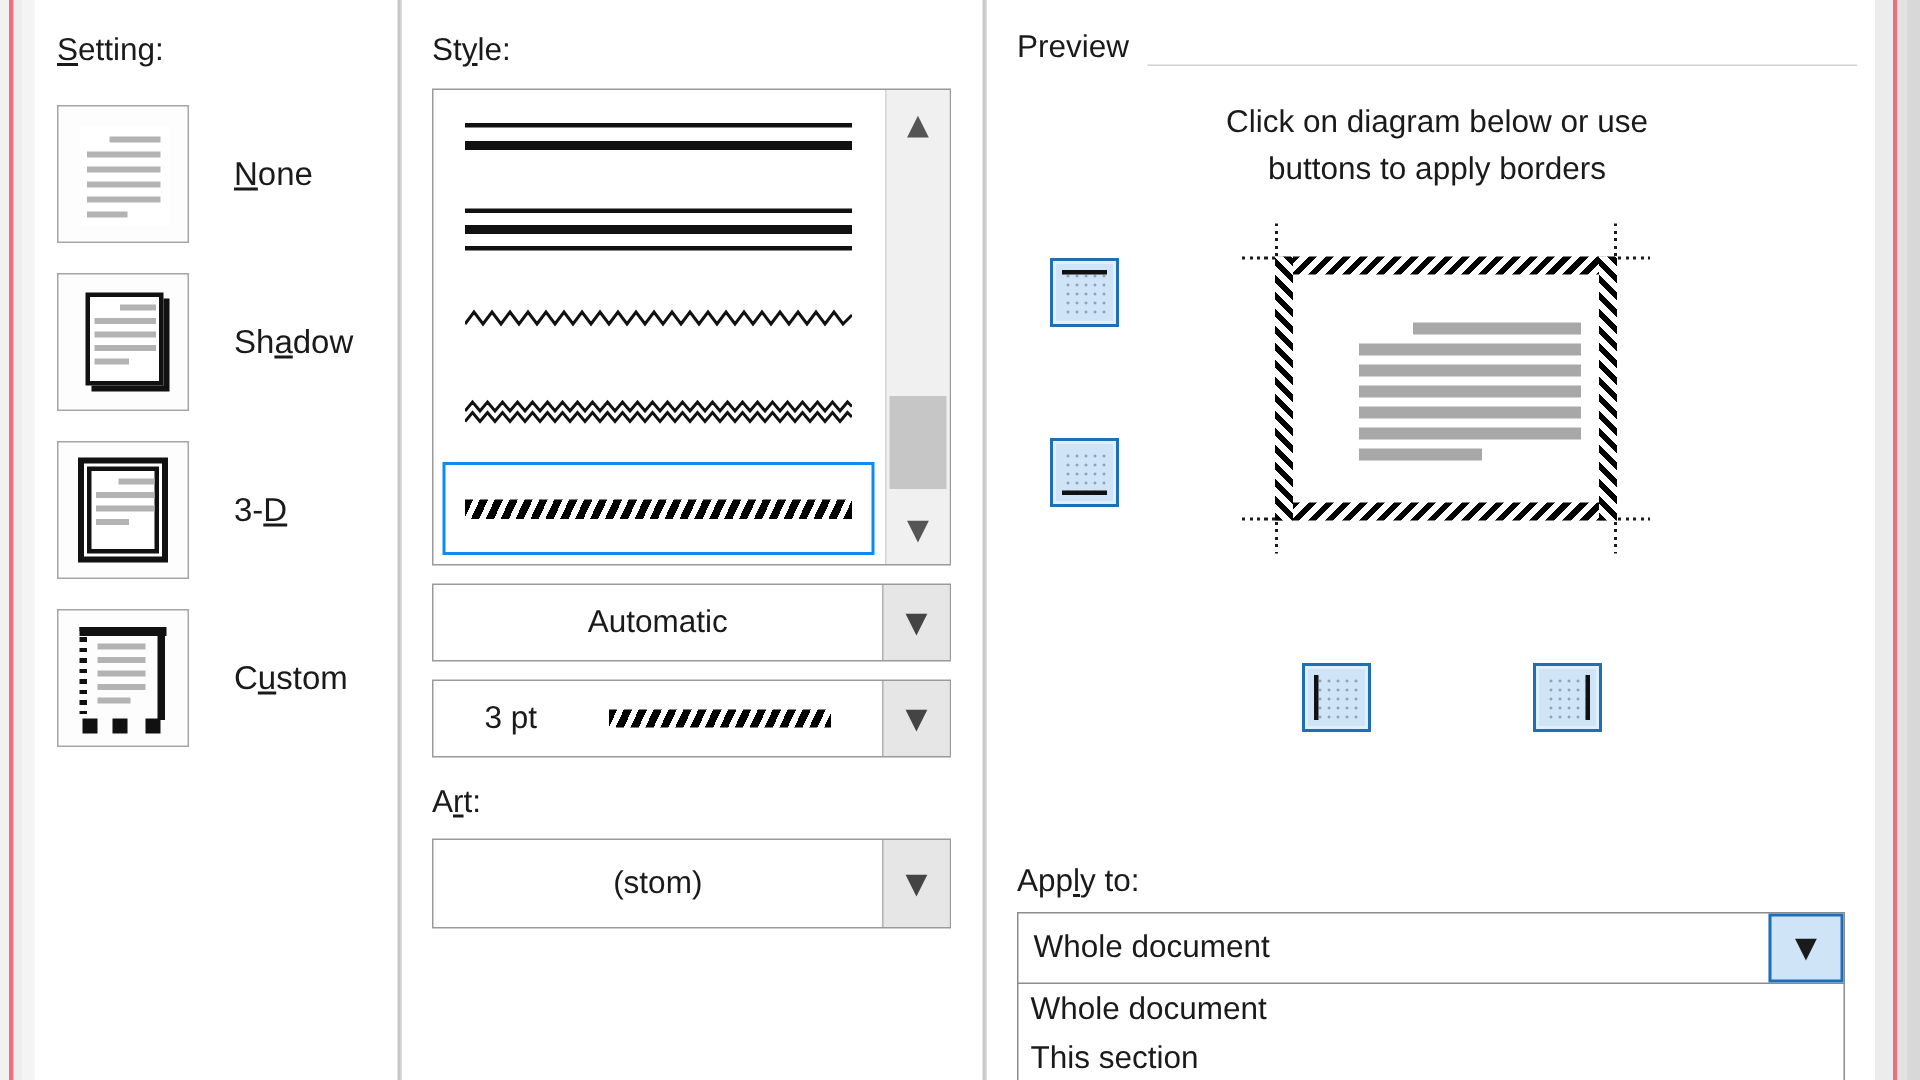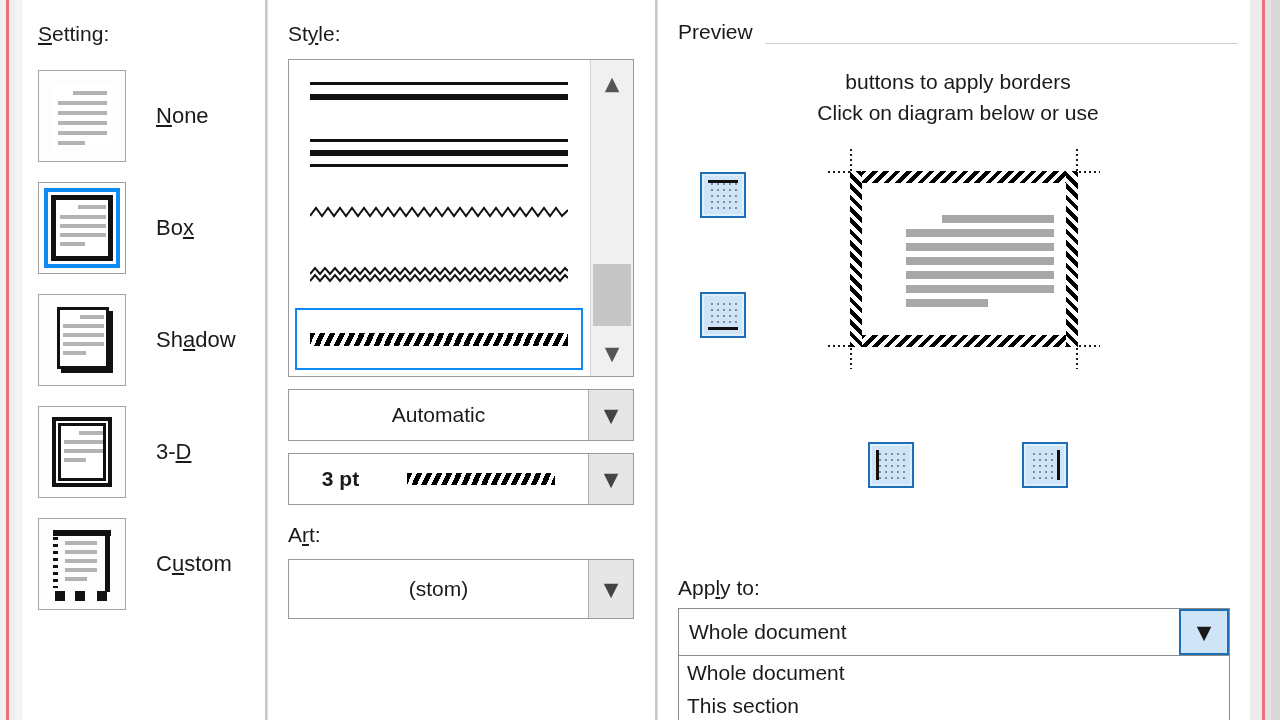--- a/index.html
+++ b/index.html
@@ -101,21 +101,21 @@
   
   .combo{
     display:flex;align-items:stretch;
     border:1px solid #9a9a9a;background:#fff;box-sizing:border-box;
     height:52px;width:346px;margin-top:12px;
   }
   .combo-val{
     flex:1;display:flex;align-items:center;justify-content:center;
     font-size:21px;color:#1a1a1a;
   }
-  .combo-val.row{gap:48px;font-weight:bold;}
+  .combo-val.row{gap:48px;}
   .combo-btn{
     width:45px;background:#e6e6e6;border-left:1px solid #b0b0b0;
     display:flex;align-items:center;justify-content:center;
     color:#444;font-size:19px;box-sizing:border-box;
   }
   .lbl-gap{margin-top:18px;}
 
   
   #preview-col{position:absolute;left:678px;top:20px;width:560px;}
   .prev-head{display:flex;align-items:flex-end;gap:12px;}
@@ -217,34 +217,20 @@
           <div class="ln" style="left:5px;top:17px;width:49px;"></div>
           <div class="ln" style="left:5px;top:27px;width:49px;"></div>
           <div class="ln" style="left:5px;top:37px;width:49px;"></div>
           <div class="ln" style="left:5px;top:47px;width:49px;"></div>
           <div class="ln" style="left:5px;top:57px;width:27px;"></div>
         </div>
       </div>
       <div class="setting-name"><u>N</u>one</div>
     </div>
 
-    <div class="setting-row">
-      <div class="setting-thumb selected">
-        <div style="position:absolute;left:5px;top:5px;right:5px;bottom:5px;border:4px solid #0d8bf2;box-sizing:border-box;">
-          <div style="position:absolute;left:3px;top:3px;right:3px;bottom:3px;border:5px solid #111;box-sizing:border-box;background:#fff;">
-            <div class="ln" style="left:22px;top:5px;width:28px;"></div>
-            <div class="ln" style="left:4px;top:15px;width:46px;"></div>
-            <div class="ln" style="left:4px;top:24px;width:46px;"></div>
-            <div class="ln" style="left:4px;top:33px;width:46px;"></div>
-            <div class="ln" style="left:4px;top:42px;width:25px;"></div>
-          </div>
-        </div>
-      </div>
-      <div class="setting-name">Bo<u>x</u></div>
-    </div>
 
     <div class="setting-row">
       <div class="setting-thumb">
         <div style="position:absolute;left:22px;top:16px;width:52px;height:62px;background:#111;"></div>
         <div style="position:absolute;left:18px;top:12px;width:52px;height:62px;border:3px solid #111;background:#fff;box-sizing:border-box;">
           <div class="ln" style="left:20px;top:5px;width:24px;"></div>
           <div class="ln" style="left:3px;top:14px;width:41px;"></div>
           <div class="ln" style="left:3px;top:23px;width:41px;"></div>
           <div class="ln" style="left:3px;top:32px;width:41px;"></div>
           <div class="ln" style="left:3px;top:41px;width:23px;"></div>
@@ -364,22 +350,22 @@
   </div>
 </div>
 
 <div id="preview-col">
   <div class="prev-head">
     <div class="grp-label">Preview</div>
     <div class="prev-rule"></div>
   </div>
 
   <div class="prev-hint">
+    <div>Click on diagram below or use</div>
     <div>buttons to apply borders</div>
-    <div>Click on diagram below or use</div>
   </div>
 
   <div class="prev-stage">
 
     <div class="brd-btn btn-top">
       <div class="brd-inner">
         <div class="dotfill"></div>
         <div class="edge edge-t"></div>
       </div>
     </div>

